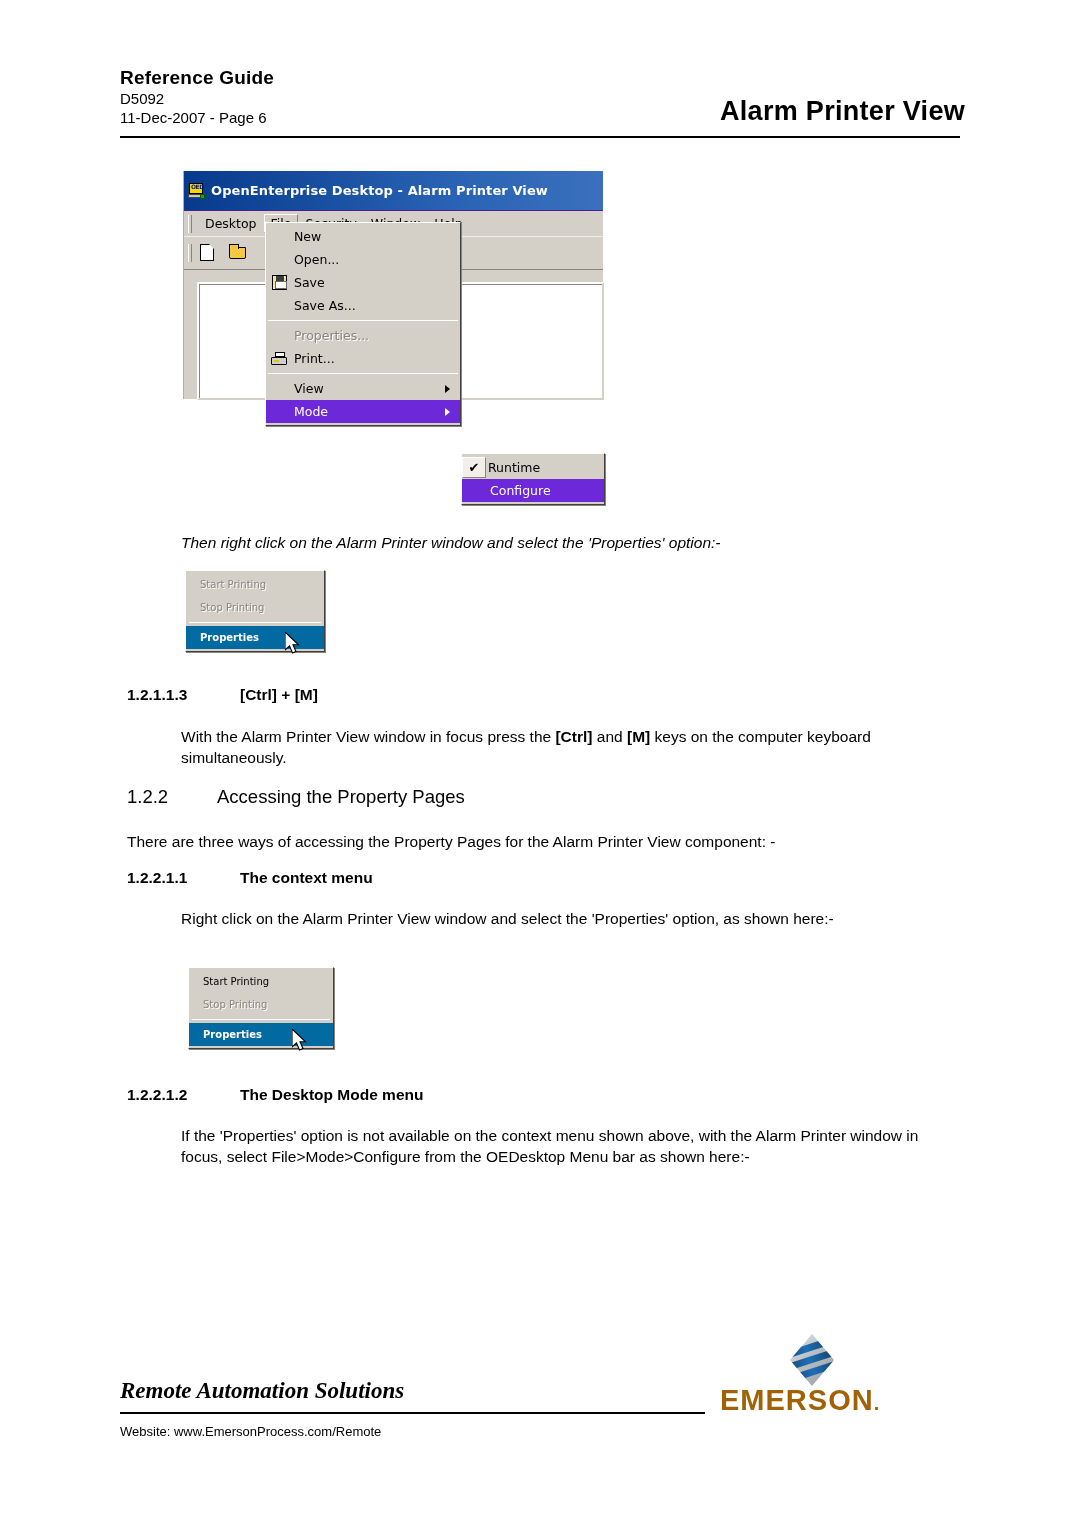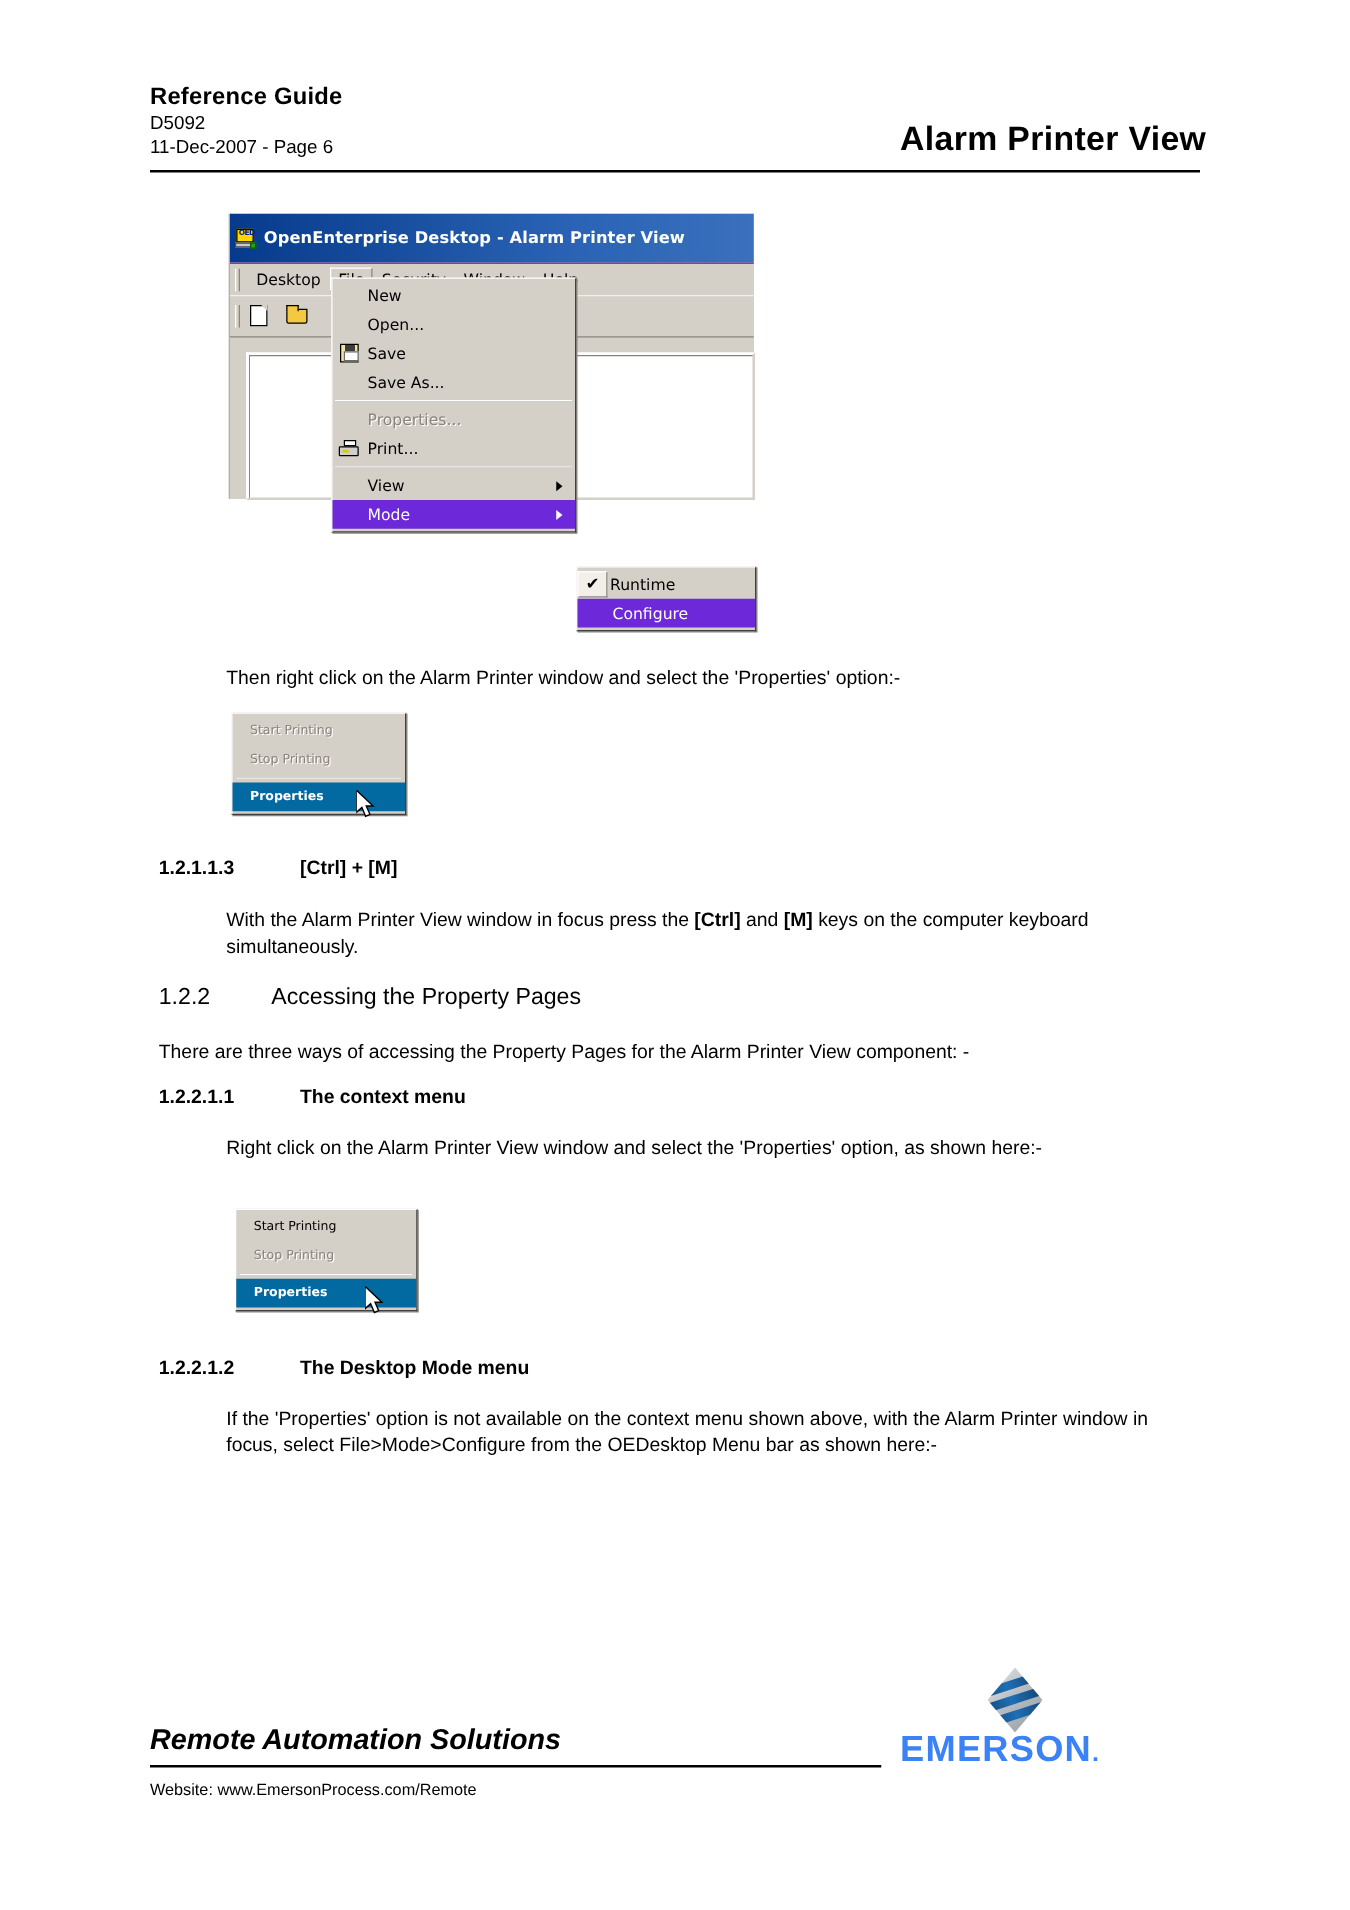--- a/index.html
+++ b/index.html
@@ -183,33 +183,33 @@
   }
   .ctx-item { height:23px; display:flex; align-items:center; padding-left:14px; padding-right:22px; white-space:nowrap;}
   .ctx-item.disabled { color:#8a857c; text-shadow:1px 1px 0 #fff; }
   .ctx-item.selected { background:#0369a1; color:#fff;font-weight:bold; }
   .ctx-sep { height:1px; margin:3px 3px; background:#8a857c; border-bottom:1px solid #fff; }
 
   
   .footer-title {
     position:absolute; left:120px; top:1378px;
     font-size:23px; font-weight:bold; font-style:italic;
-    font-family:Liberation Sans, sans-serif;
+    font-family:Liberation Serif, serif;
   }
   .footer-rule {
     position:absolute; left:120px; top:1412px; width:585px; height:2px; background:#000;
   }
   .footer-website {
     position:absolute; left:120px; top:1424px; font-size:13px;
   }
   .emerson-logo { position:absolute; left:712px; top:1330px; width:200px; height:100px; }
   .emerson-word {
     position:absolute; left:8px; top:54px;
     font-size:29px; font-weight:bold; letter-spacing:1px;
-    color:#3b82f6; font-family:"Liberation Sans", sans-serif;
+    color:#a16207; font-family:"Liberation Sans", sans-serif;
   }
   .emerson-word .dot { font-size:20px; }
   .emerson-diamond {
     position:absolute; left:72px; top:2px; width:56px; height:56px;
   }
 </style>
 </head>
 <body>
 
 <div class="page-header">
@@ -316,21 +316,21 @@
     </div>
   </div>
 
   <div class="cursor-arrow" style="left:388px; top:308px;">
     <svg width="17" height="25" viewBox="0 0 17 25">
       <polygon points="0,0 0,18 4.5,14 7.5,21 11,19.5 8,12.8 13.5,12.8" fill="#ffffff" stroke="#000000" stroke-width="1.1"></polygon>
     </svg>
   </div>
 </div>
 
-<div class="para" style="left:181px; top:532px; width:760px;">Then right click on the Alarm Printer window and select the 'Properties' option:-</div>
+<div class="para" style="left:181px; top:532px; width:760px;font-style:italic;">Then right click on the Alarm Printer window and select the 'Properties' option:-</div>
 
 <div class="ctx-menu" style="left:185px; top:570px; width:140px;">
   <div class="ctx-item disabled">Start Printing</div>
   <div class="ctx-item disabled">Stop Printing</div>
   <div class="ctx-sep"></div>
   <div class="ctx-item selected">Properties</div>
 </div>
 <div class="cursor-arrow" style="left:285px; top:632px;">
   <svg width="17" height="25" viewBox="0 0 17 25">
     <polygon points="0,0 0,18 4.5,14 7.5,21 11,19.5 8,12.8 13.5,12.8" fill="#ffffff" stroke="#000000" stroke-width="1.1"></polygon>

